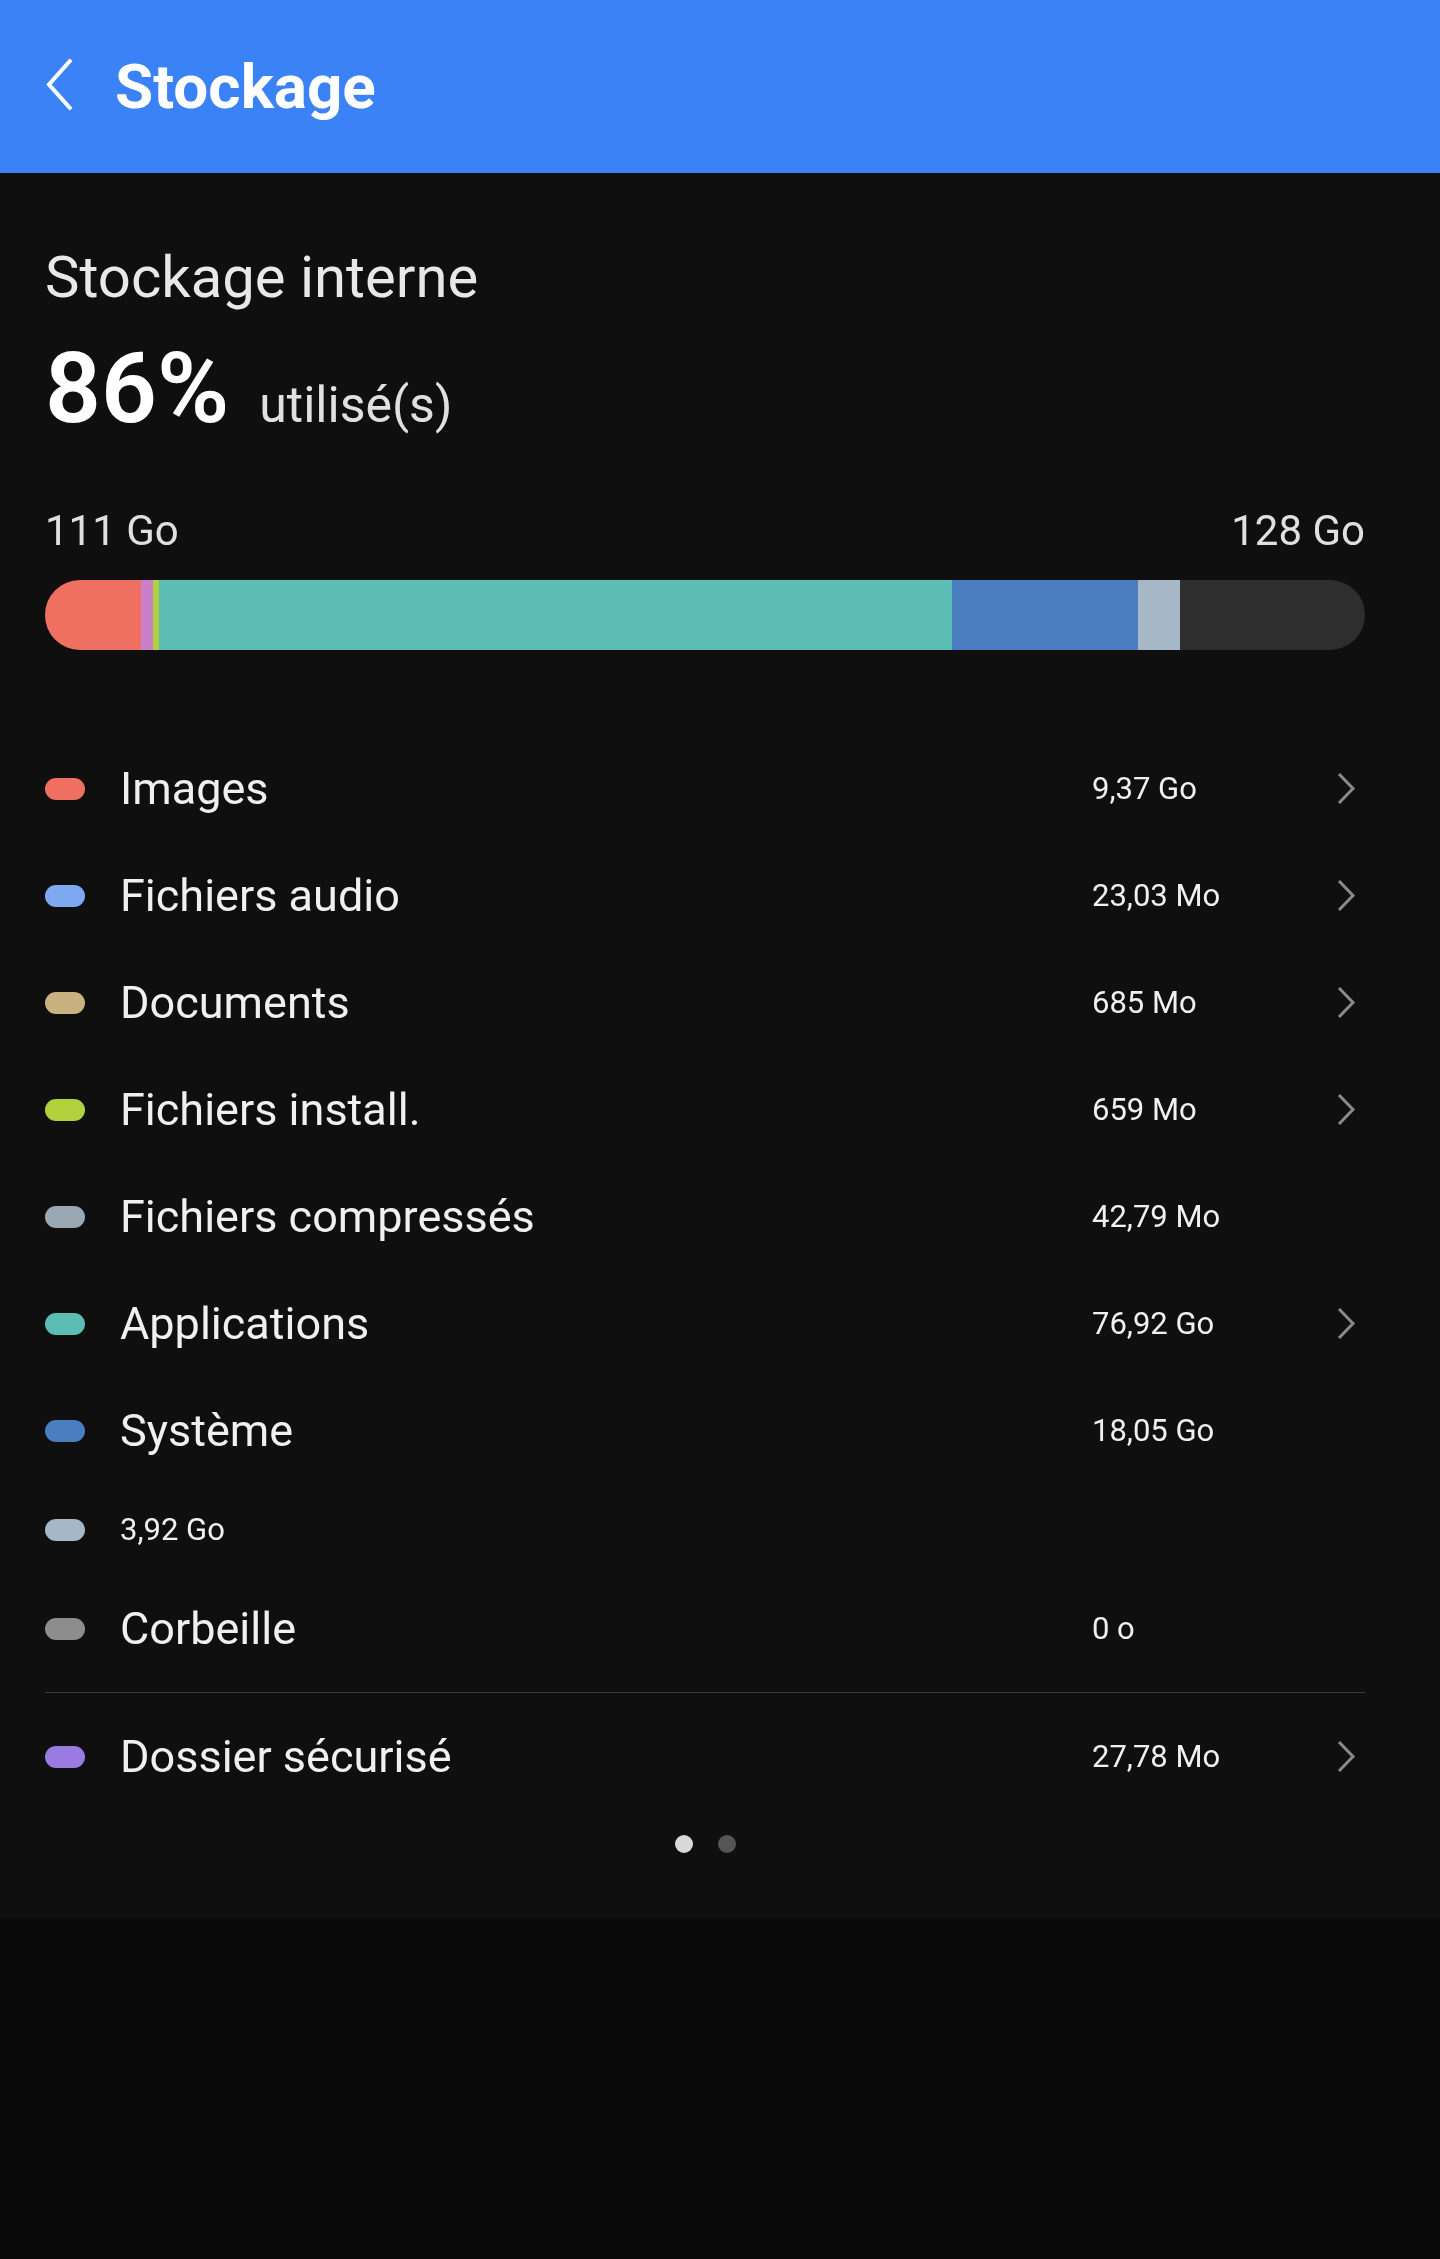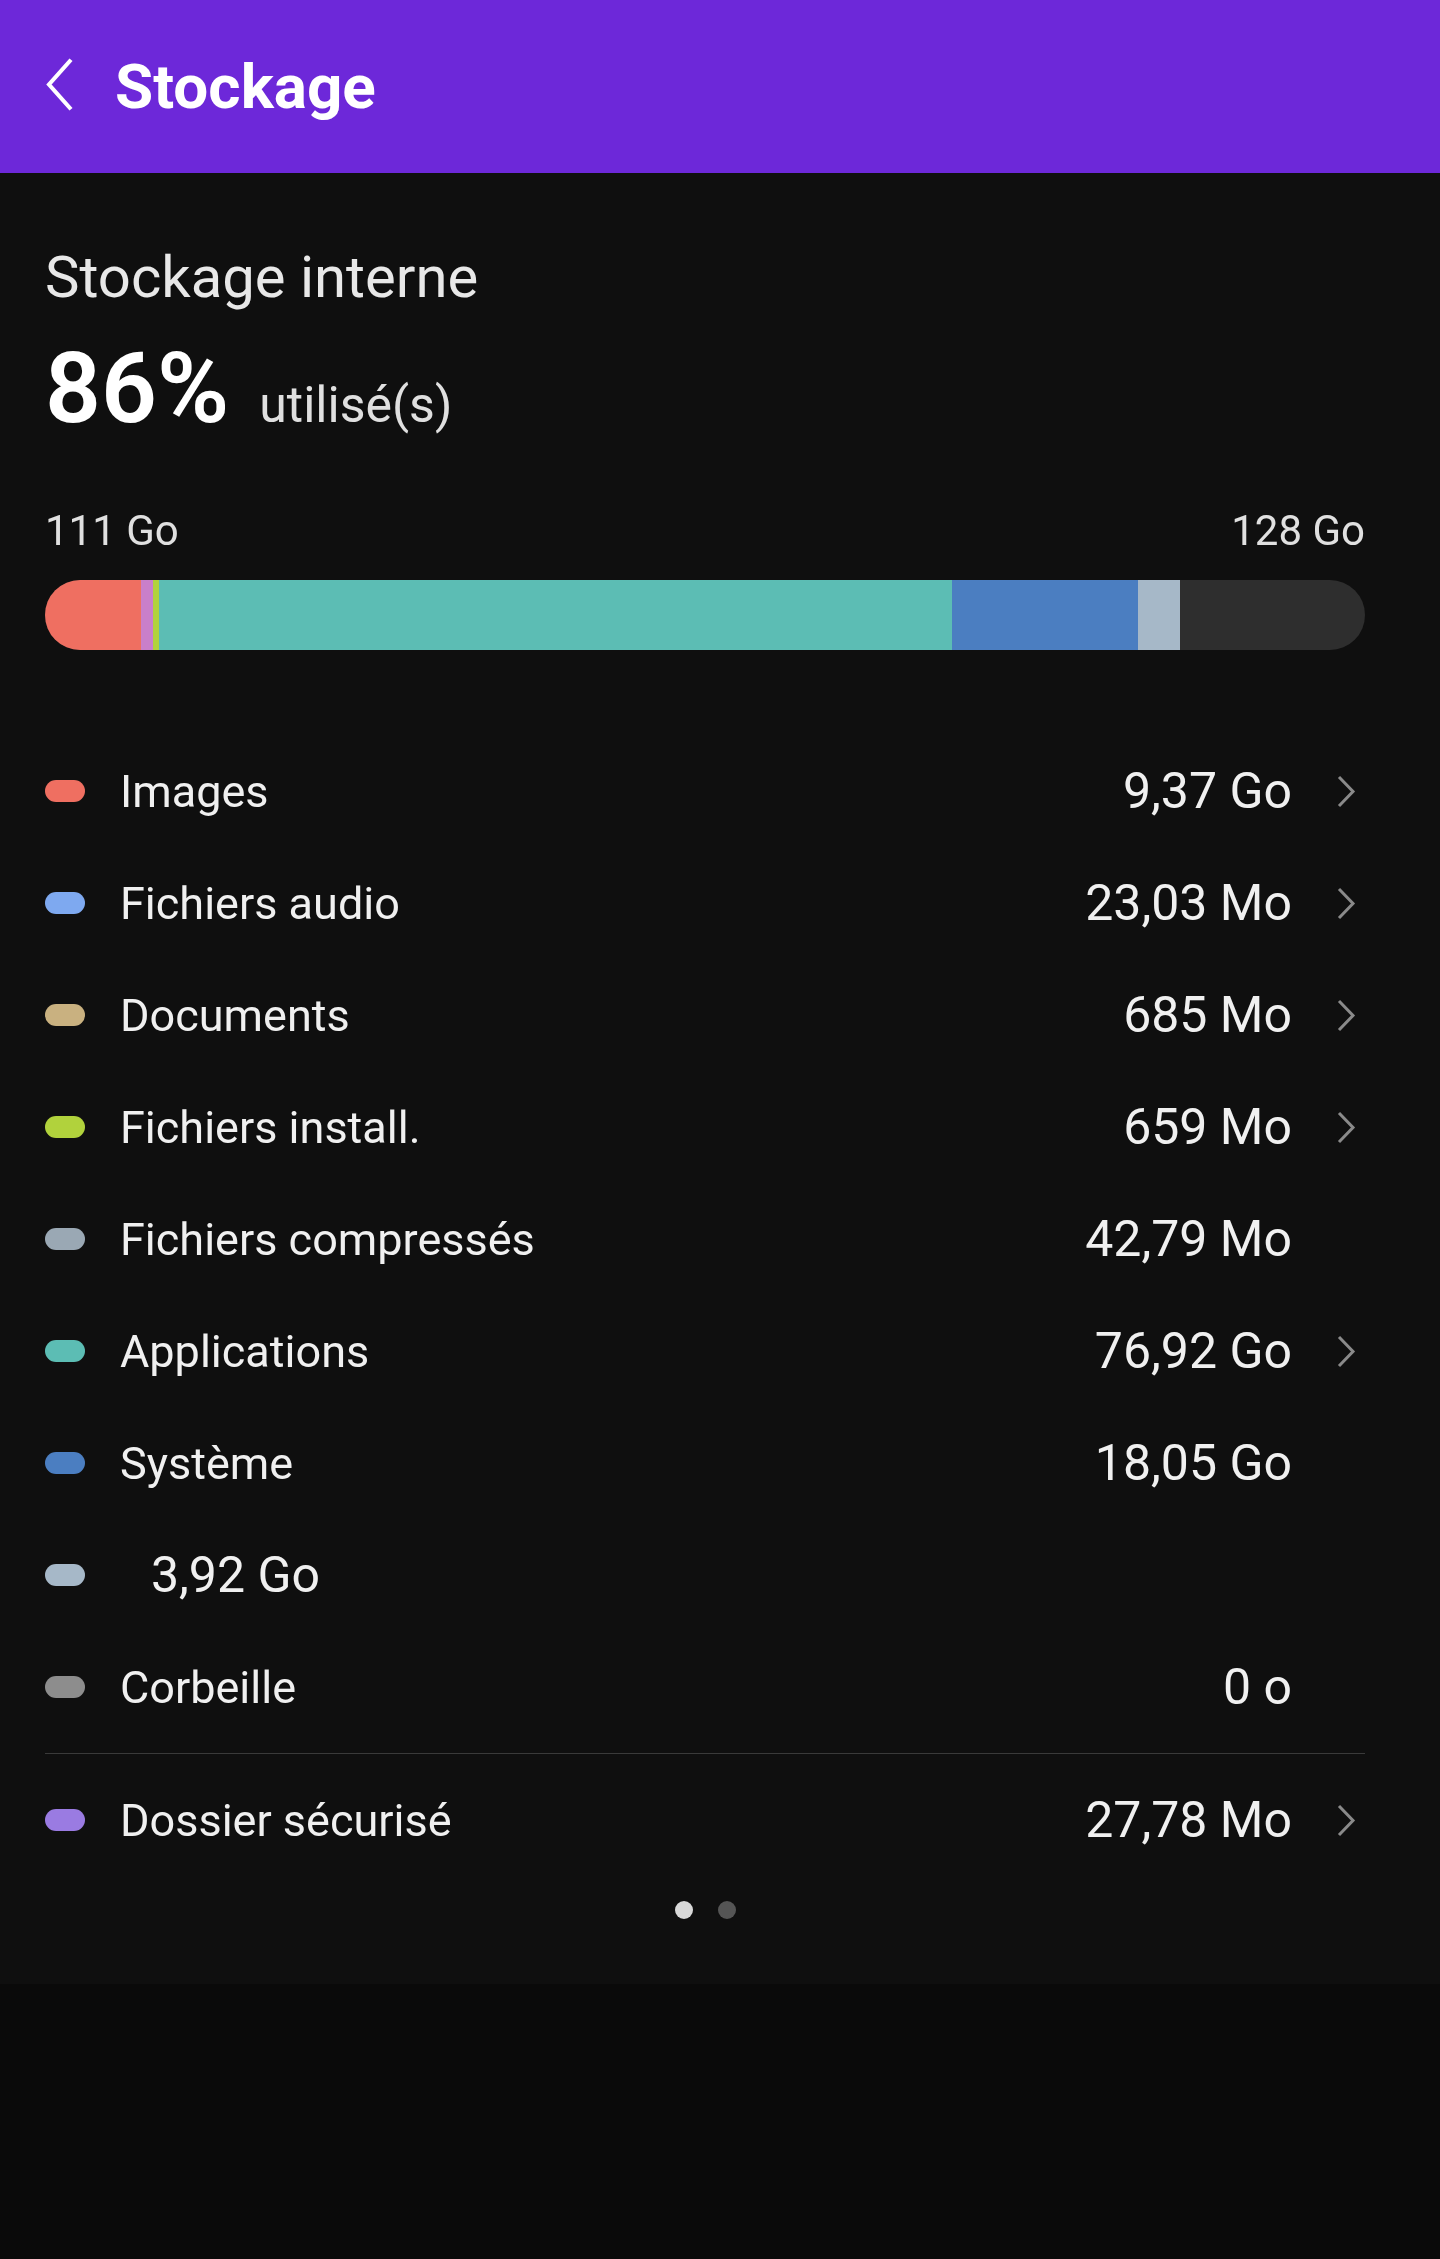--- a/index.html
+++ b/index.html
@@ -7,21 +7,21 @@
       padding: 0;
       box-sizing: border-box;
     }
     body {
       background: #0a0a0a;
       font-family: -apple-system, BlinkMacSystemFont, "Segoe UI", Roboto, Arial, sans-serif;
       color: #fff;
       width: 1440px;
     }
     .header-bar {
-      background: #6d28d9;
+      background: #3b82f6;
       display: flex;
       align-items: center;
       padding: 50px 40px 50px 40px;
       gap: 35px;
     }
     .back-icon svg {
       width: 40px;
       height: 55px;
       stroke: #fff;
       stroke-width: 3;
@@ -89,23 +89,23 @@
       height: 22px;
       border-radius: 11px;
       flex-shrink: 0;
     }
     .cat-label {
       font-size: 45px;
       color: #f0f0f0;
       flex: 1;
     }
     .cat-size {
-      font-size: 50px;
+      font-size: 31px;
       color: #f0f0f0;
-      text-align: right;
+      text-align: left;
       min-width: 200px;
     }
     .chev {
       width: 38px;
       display: flex;
       justify-content: center;
       align-items: center;
       flex-shrink: 0;
     }
     .chev svg {

